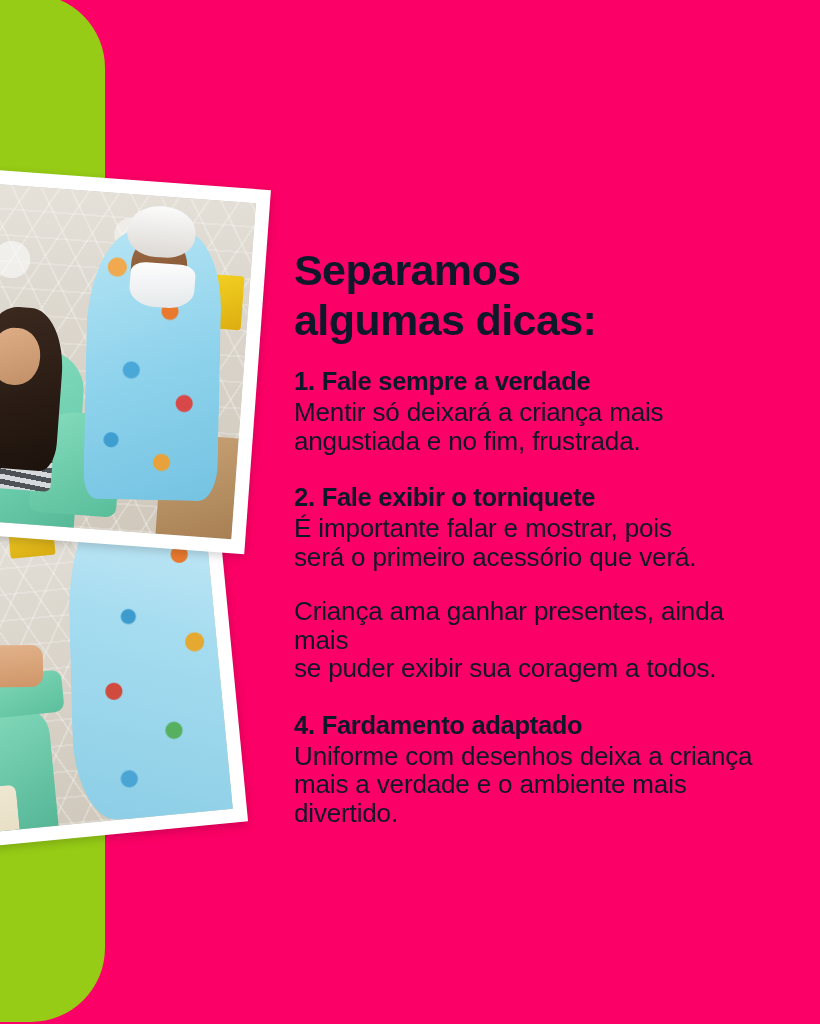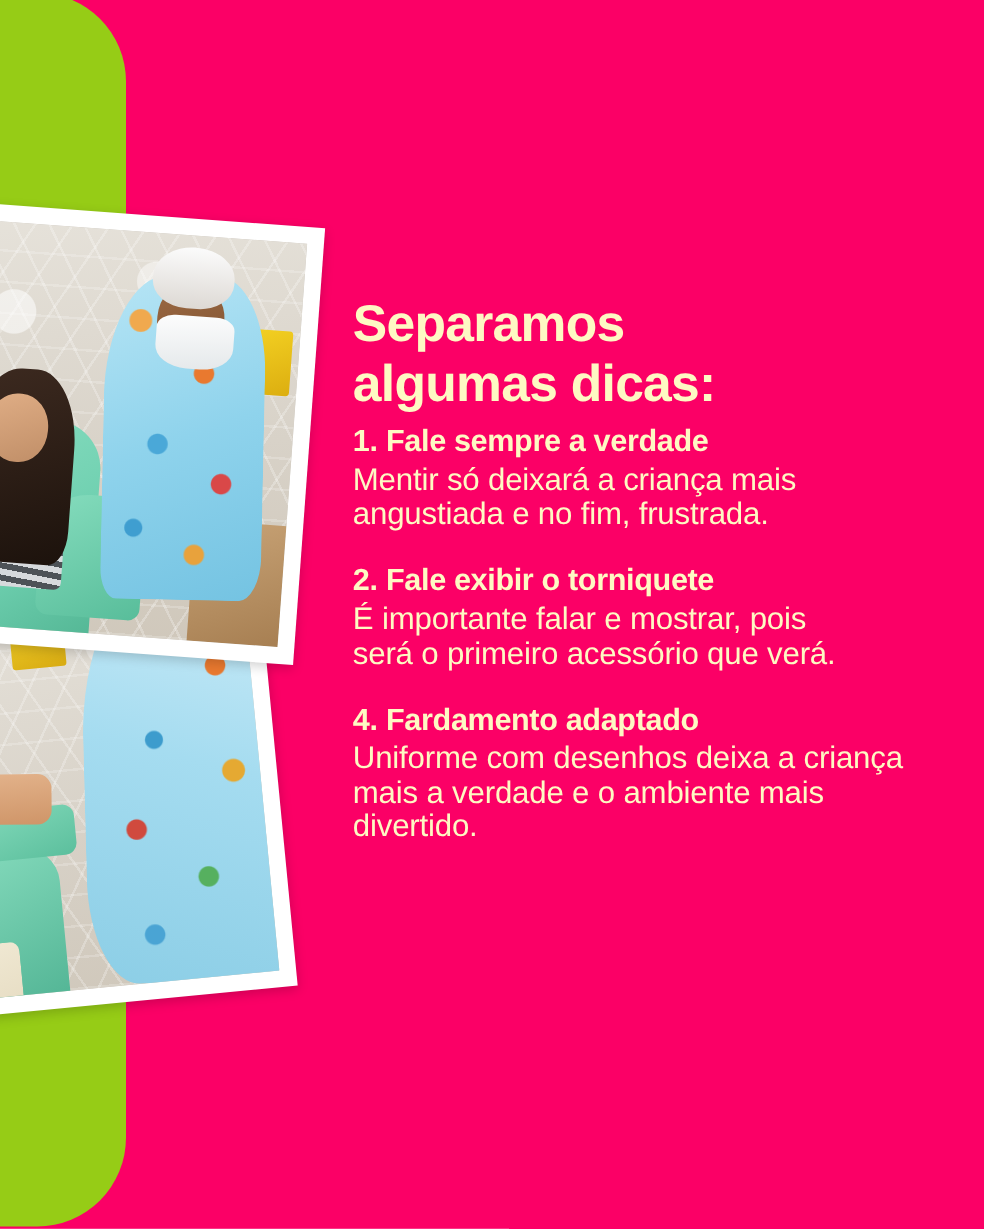--- a/index.html
+++ b/index.html
@@ -261,40 +261,41 @@
     border-radius: 3px;
   }
 
   
   .text-col {
     position: absolute;
     left: 294px;
     top: 0;
     width: 500px;
     height: 100%;
-    color: #fef9c3;
+    color: #0f172a;
   }
   .headline {
     position: absolute;
     top: 216px;
     left: 0;
     font-size: 43px;
     font-weight: 700;
     line-height: 50px;
     letter-spacing: -0.6px;
     white-space: pre-line;
   }
   .tips {
     position: absolute;
     top: 352px;
     left: 0;
     width: 470px;
   }
   .tip {
     margin-bottom: 26px;
+    margin-top: 13px;
   }
   .tip-title {
     font-size: 25.5px;
     font-weight: 700;
     line-height: 32px;
     letter-spacing: -0.3px;
     margin: 0 0 1px 0;
   }
   .tip-num {
     display: inline-block;
@@ -369,20 +370,22 @@
 
       <div class="tip">
         <p class="tip-title">
           <span class="tip-num">2.</span><span>Fale exibir o torniquete</span>
         </p>
         <p class="tip-body">É importante falar e mostrar, pois
 será o primeiro acessório que verá.</p>
       </div>
 
       <div class="tip">
+        <p class="tip-body">Criança ama ganhar presentes, ainda mais
+se puder exibir sua coragem a todos.</p>
       </div>
 
       <div class="tip">
         <p class="tip-title">
           <span class="tip-num">4.</span><span>Fardamento adaptado</span>
         </p>
         <p class="tip-body">Uniforme com desenhos deixa a criança
 mais a verdade e o ambiente mais divertido.</p>
       </div>
 

